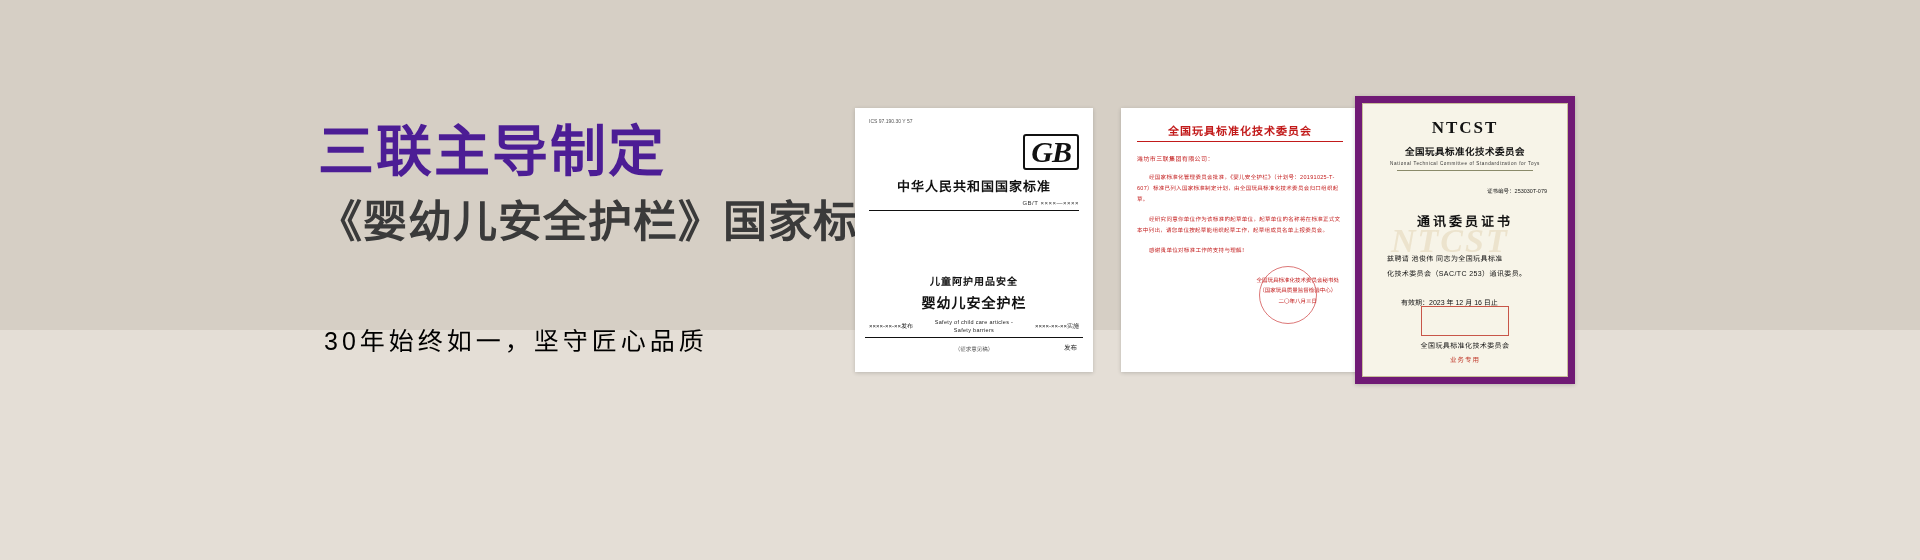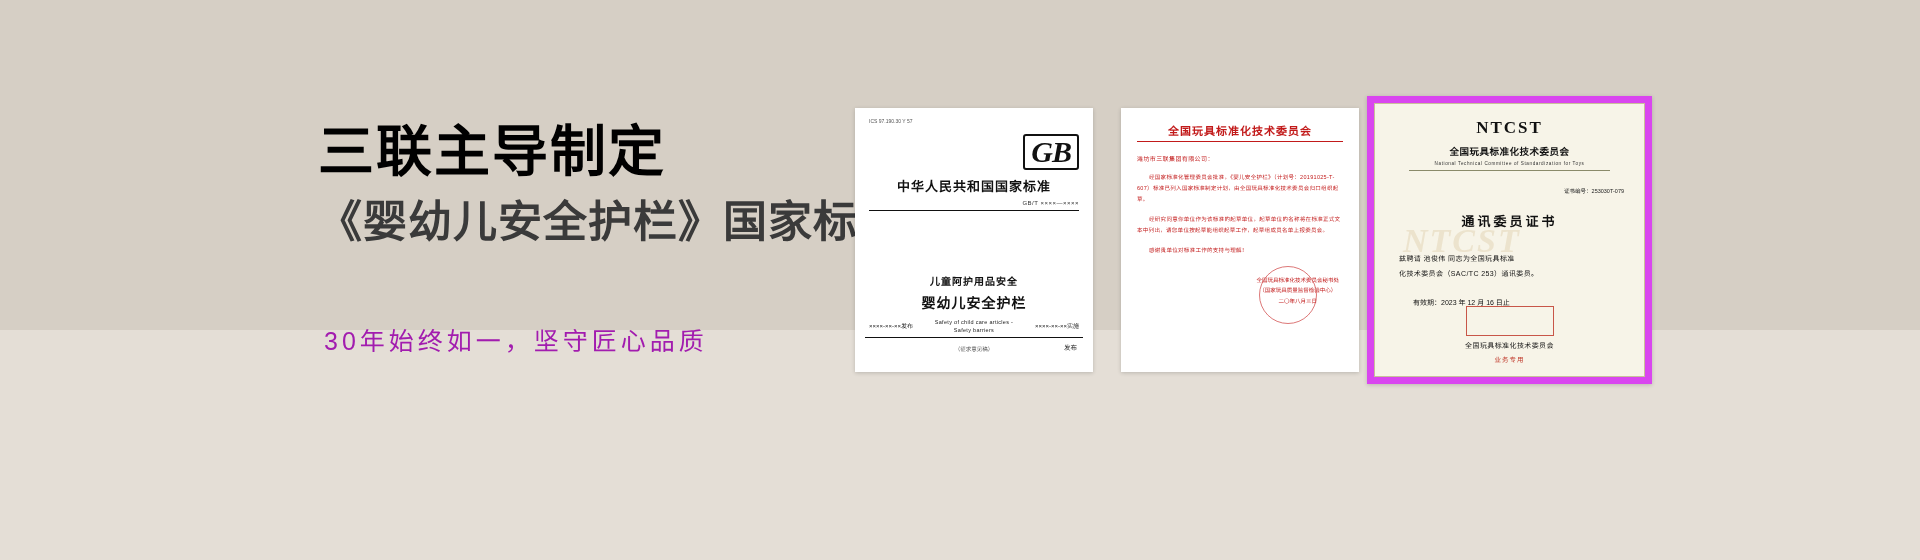--- a/index.html
+++ b/index.html
@@ -29,40 +29,40 @@
 
   
   #text-block {
     position: absolute;
     left: 318px; top: 120px;
     width: 560px;
   }
   .headline-1 {
     font-size: 56px;
     font-weight: 700;
-    color: #000000;
+    color: #4c1d95;
     letter-spacing: 2px;
     line-height: 1.15;
     white-space: nowrap;
   }
   .headline-2 {
     margin-top: 12px;
     font-size: 44px;
     font-weight: 700;
     color: #3a3a3a;
     letter-spacing: 1px;
     line-height: 1.2;
     white-space: nowrap;
   }
   .subline {
     margin-top: 72px;
     margin-left: 6px;
     font-size: 25px;
     font-weight: 400;
-    color: #a21caf;
+    color: #000000;
     letter-spacing: 4px;
     white-space: nowrap;
   }
 
   
   #certs {
     position: absolute;
     left: 855px; top: 108px;
     width: 790px; height: 290px;
   }
@@ -146,22 +146,22 @@
     text-align: center; font-size: 5.5px; color: #c21a1a; line-height: 1.9;
   }
   #cert-toy .stamp {
     position: absolute; right: 42px; bottom: 48px;
     width: 58px; height: 58px; border-radius: 50%;
     border: 1.4px solid #d04a4a; opacity: .75;
   }
 
   
   #cert-ntcst {
-    left: 512px; top: -12px; width: 285px; height: 288px;
-    background: #d946ef; padding: 7px;
+    left: 500px; top: -12px; width: 220px; height: 288px;
+    background: #701a75; padding: 7px;
   }
   #cert-ntcst .inner {
     width: 100%; height: 100%;
     background: #f7f4e8;
     border: 1px solid #c9bf9a;
     position: relative;
     padding: 14px 16px;
     text-align: center;
   }
   #cert-ntcst .ntcst {

